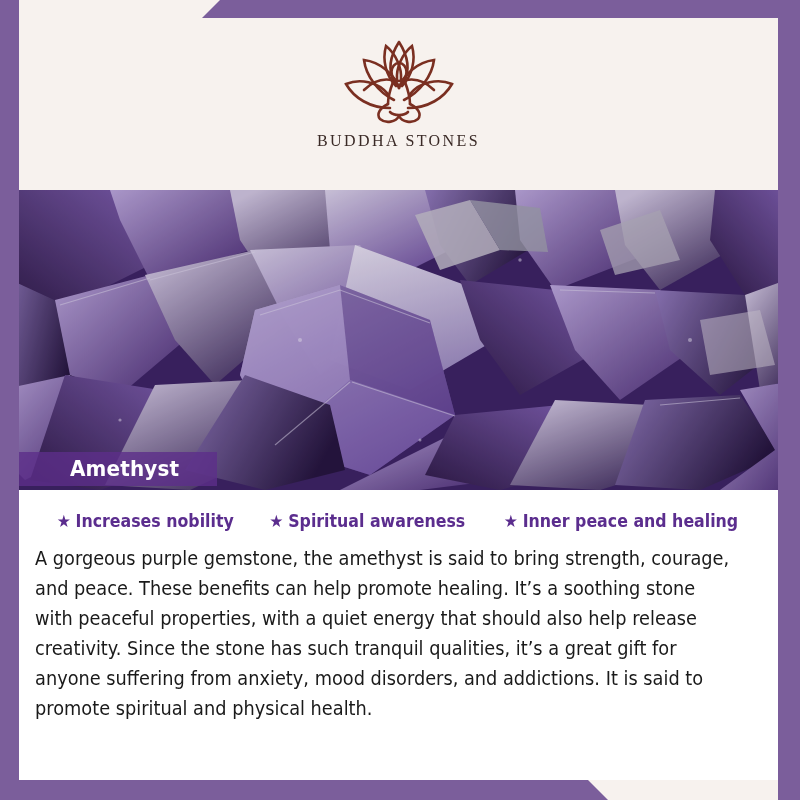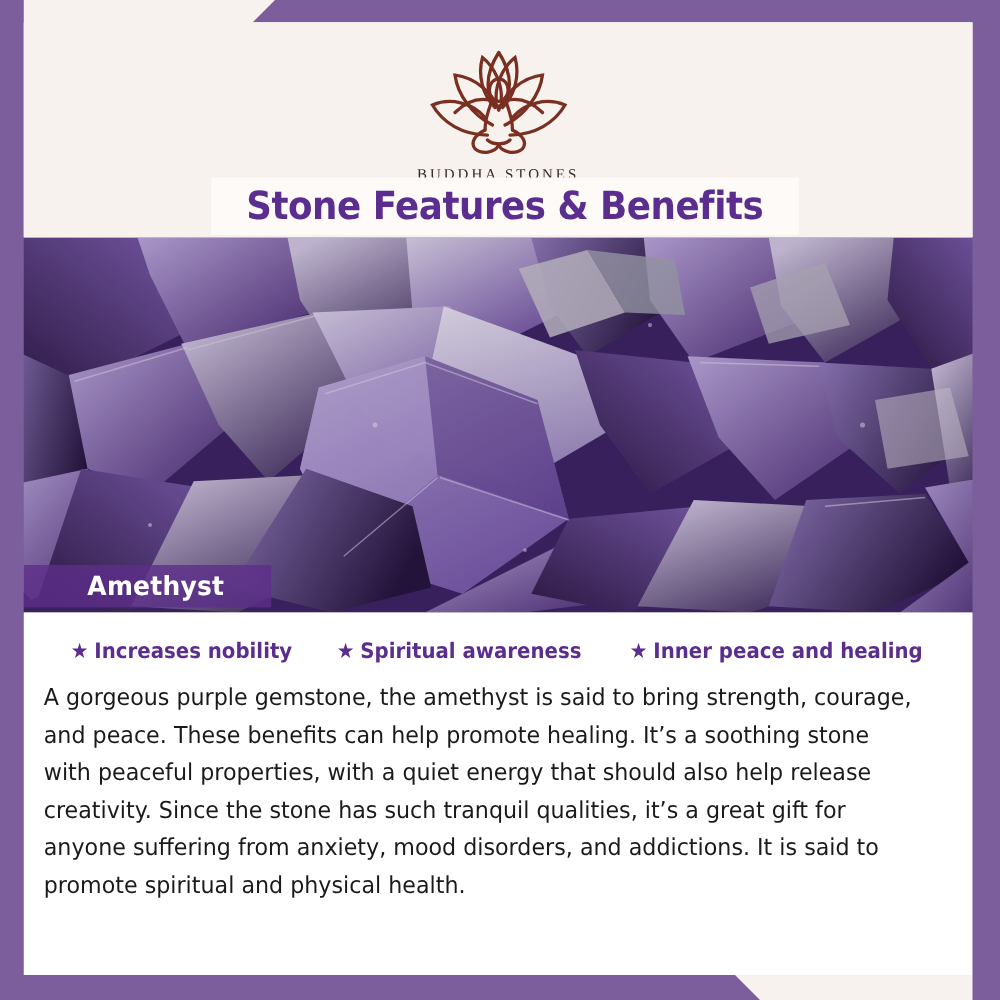--- a/index.html
+++ b/index.html
@@ -65,21 +65,21 @@
     position: absolute;
     left: 0; right: 0; top: 12px;
     display: flex;
     flex-direction: column;
     align-items: center;
   }
   .logo-mark { display: block; }
   .logo-word {
     margin-top: 2px;
     font-family: "Liberation Serif", serif;
-    font-size: 12px;
+    font-size: 16px;
     letter-spacing: 2.4px;
     color: #3a2a26;
   }
   .title-band {
     position: absolute;
     left: 150px; top: 124px;
     width: 470px; height: 46px;
     background: #fdfaf8;
     display: flex;
     align-items: center;
@@ -294,23 +294,20 @@
 
           <path d="M64,74 C56,78 52,84 56,89 C62,94 72,92 75,86"></path>
           <path d="M86,74 C94,78 98,84 94,89 C88,94 78,92 75,86"></path>
 
           <path d="M66,82 C70,86 80,86 84,82"></path>
         </g>
       </svg>
       <div class="logo-word">BUDDHA STONES</div>
     </div>
 
-    <div class="title-band">
-      <span class="title-text">Stone Features &amp; Benefits</span>
-    </div>
   </div>
 
   <div class="content">
 
     <div class="benefits">
       <div class="benefit">
         <span class="star-icon">★</span>
         <span>Increases nobility</span>
       </div>
       <div class="benefit">

